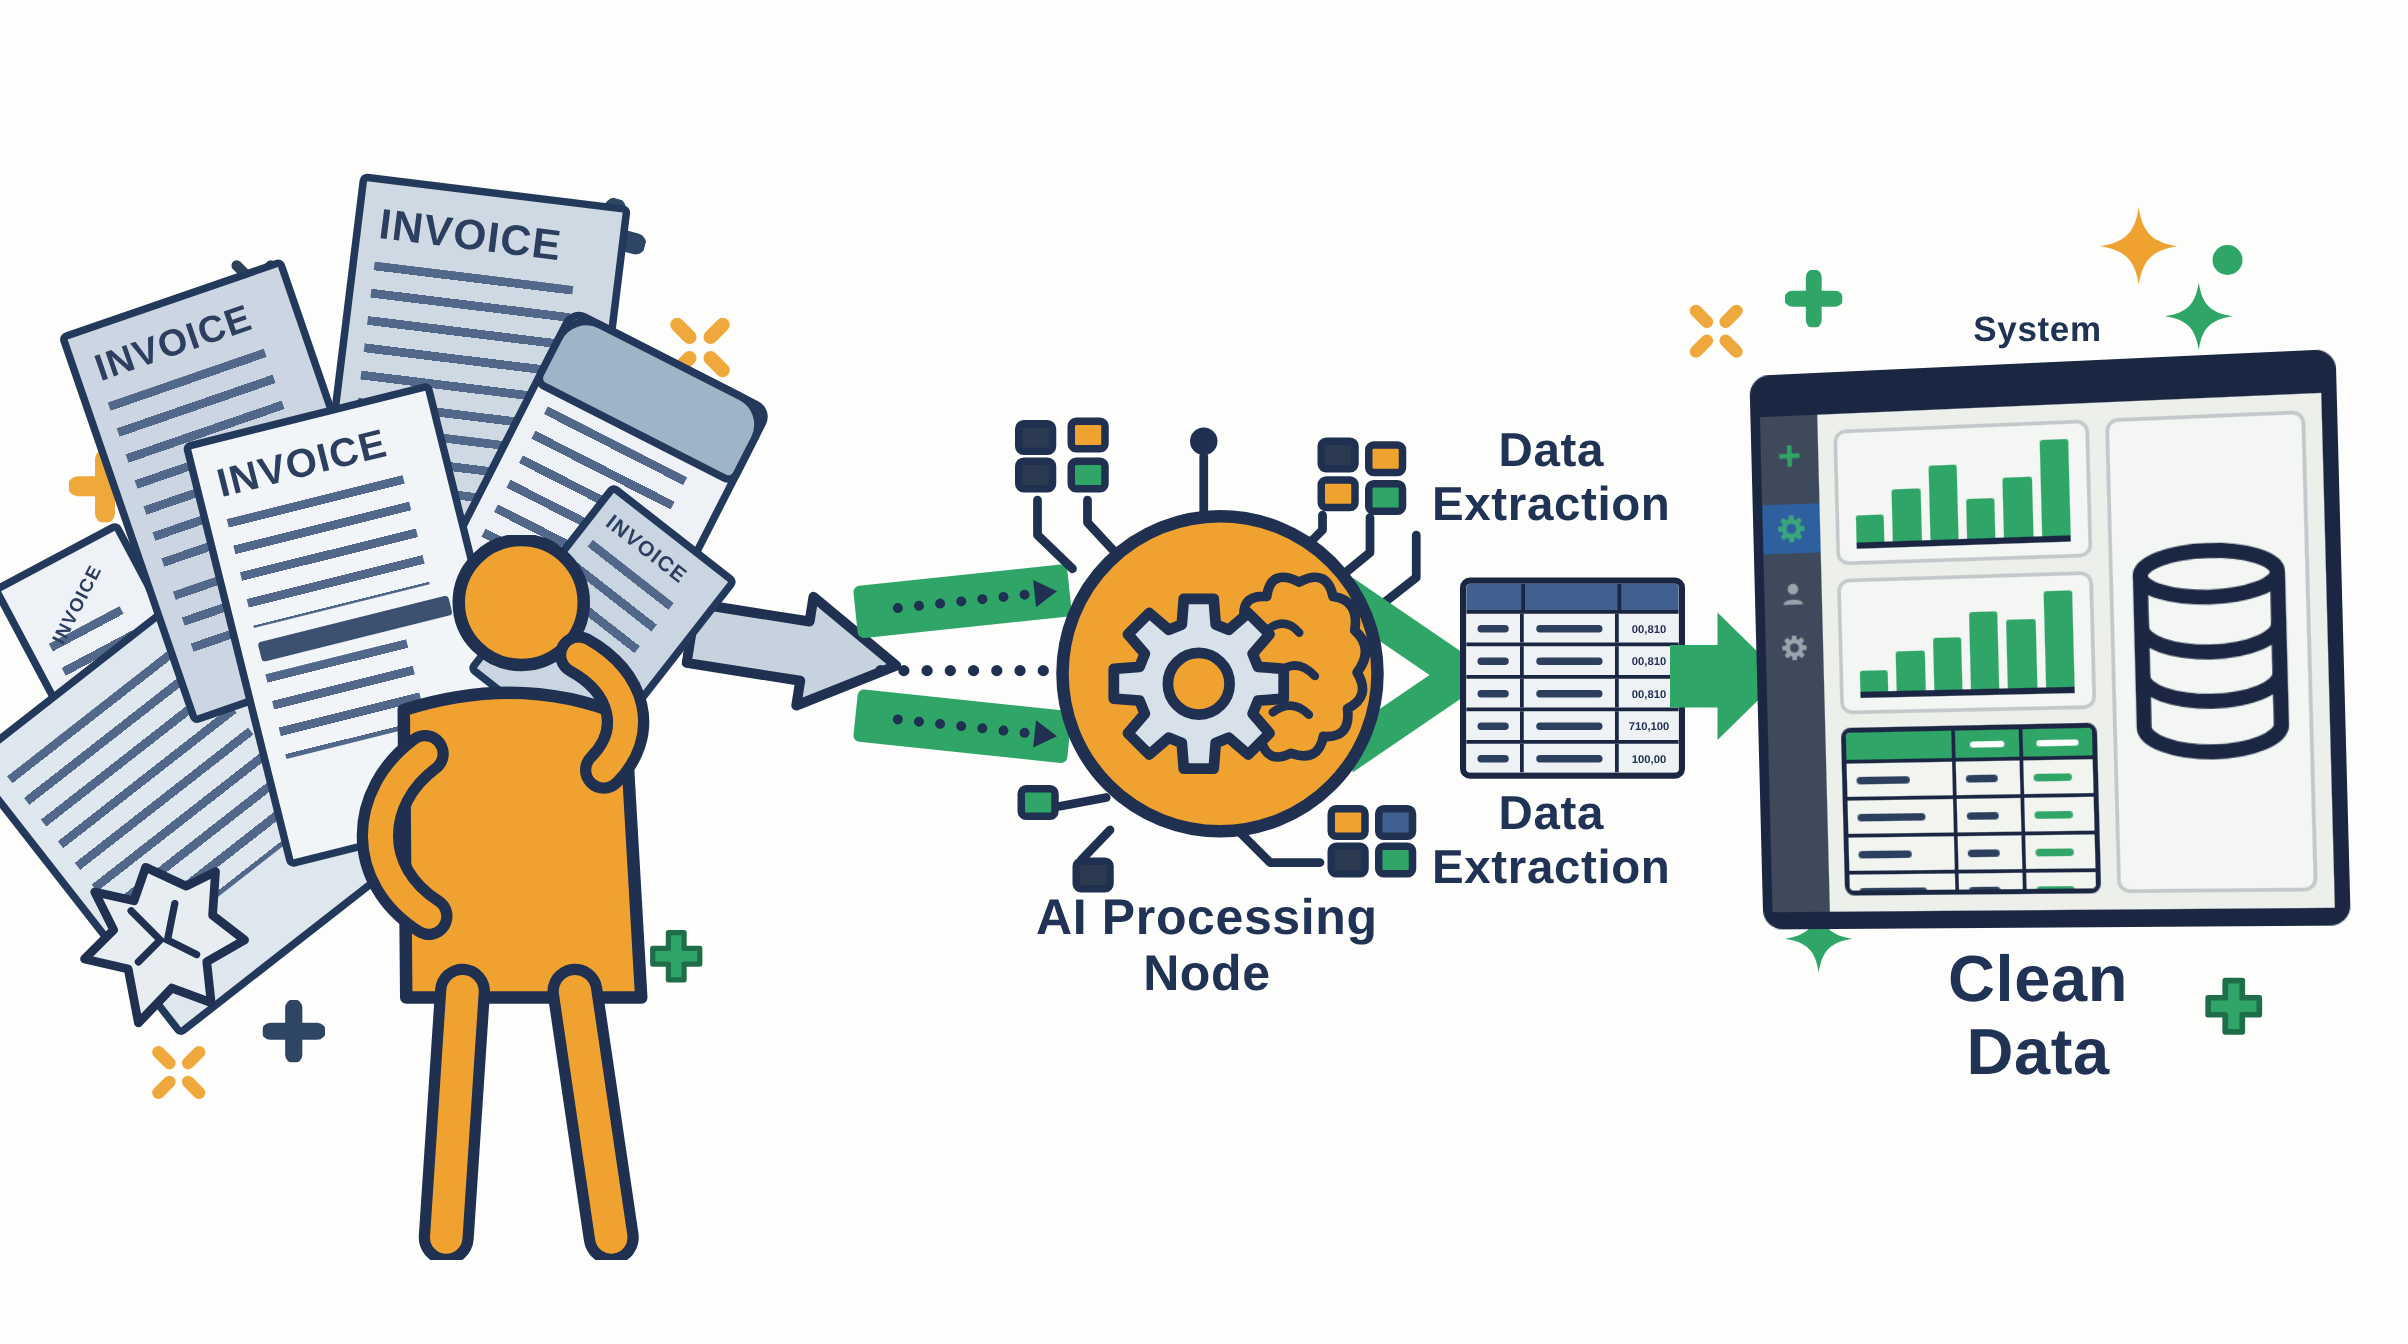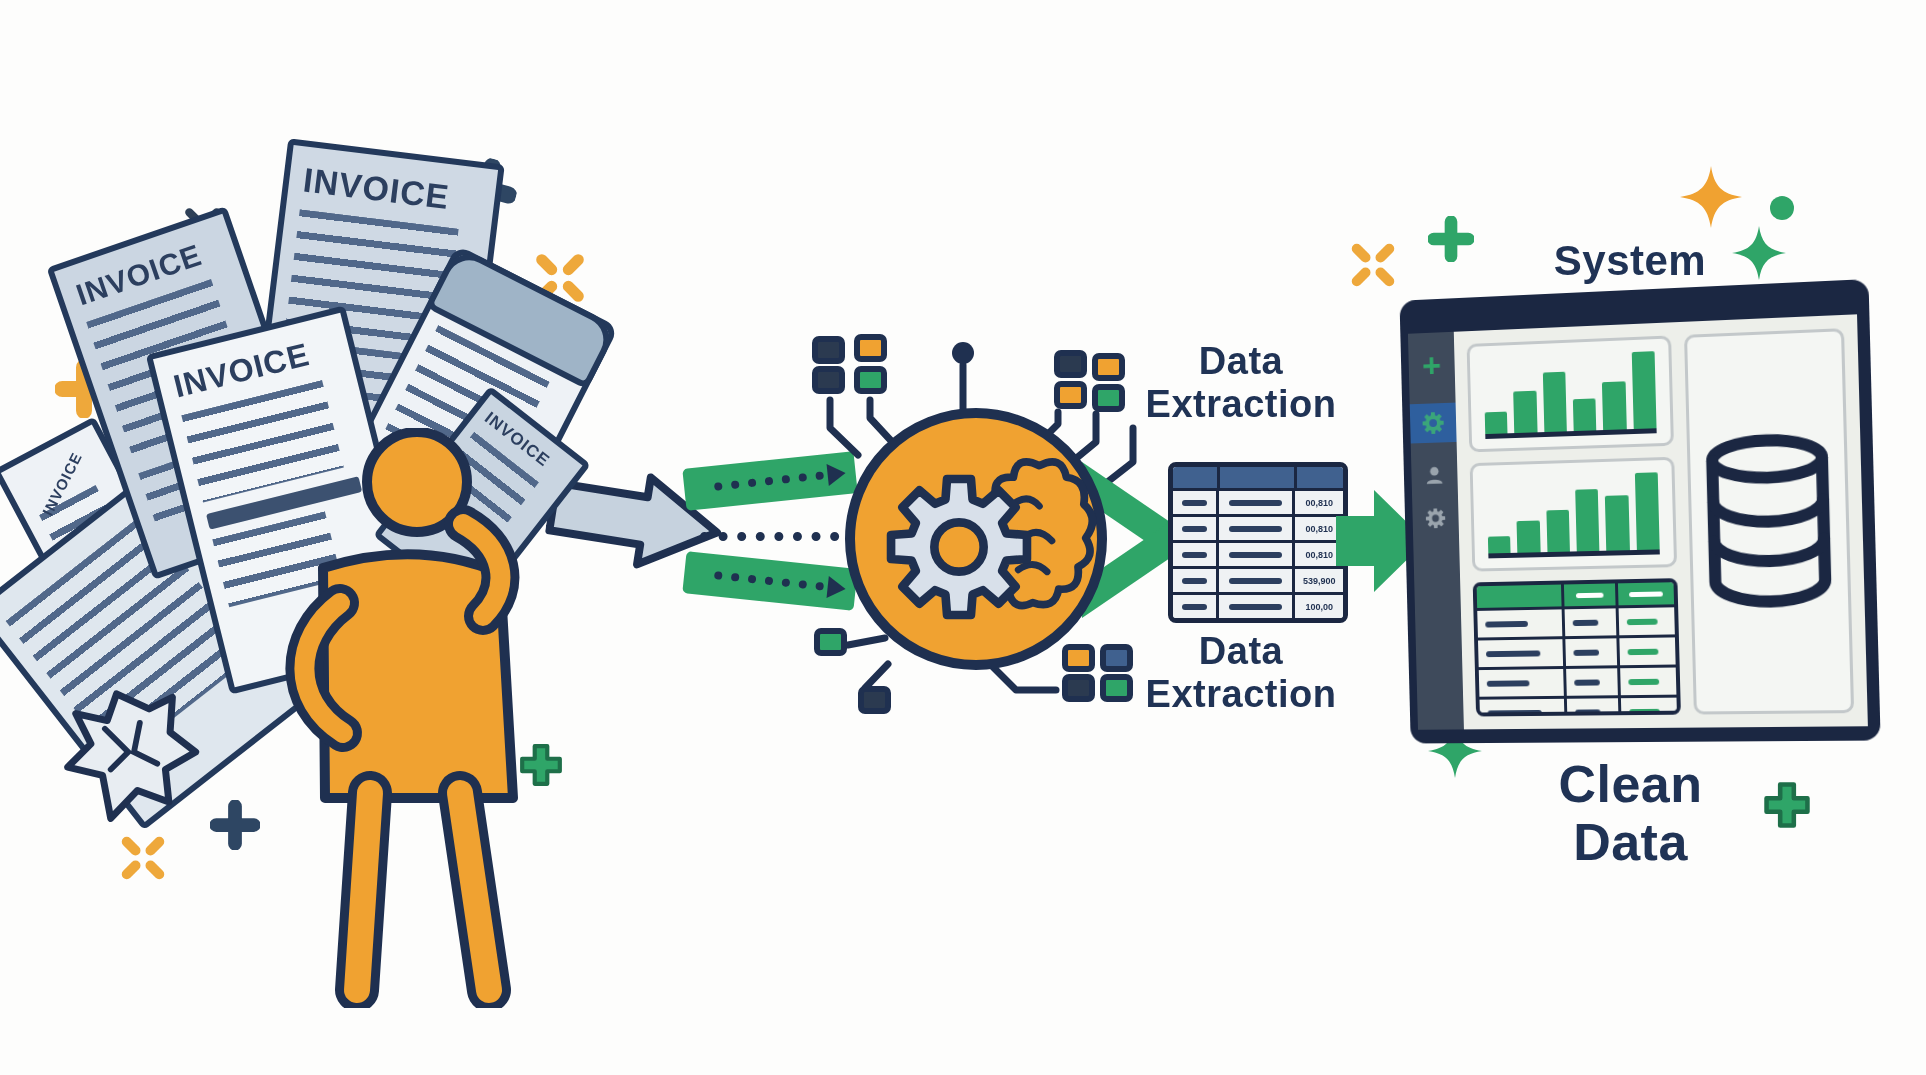--- a/index.html
+++ b/index.html
@@ -256,20 +256,21 @@
   <div class="ai-circle">
     <svg class="abs" style="left:115px;top:25px" width="135" height="190" viewBox="0 0 140 190">
       <path d="M20 95 Q8 70 28 58 Q20 30 45 32 Q48 8 72 20 Q95 8 100 32 Q122 35 118 60 Q135 75 120 95 Q132 115 112 125 Q115 150 92 148 Q88 170 65 162 Q45 172 40 150 Q18 145 22 120 Q10 108 20 95 Z" fill="#F0A231" stroke="#1F3050" stroke-width="8" stroke-linejoin="round"></path>
       <path d="M45 60 Q60 48 72 62 M55 95 Q70 82 85 98 M50 128 Q66 116 80 130" fill="none" stroke="#1F3050" stroke-width="7" stroke-linecap="round"></path>
     </svg>
     <svg class="abs" style="left:30px;top:55px" width="148" height="148" viewBox="0 0 120 120">
       <path d="M98.4 49 L115.1 50.3 L115.1 69.7 L98.4 71 L95 79.4 L105.9 92.1 L92.1 105.9 L79.4 95 L71 98.5 L69.7 115.1 L50.3 115.1 L49 98.5 L40.6 95 L27.9 105.9 L14.1 92.1 L25 79.4 L21.6 71 L4.9 69.7 L4.9 50.3 L21.6 49 L25 40.6 L14.1 27.9 L27.9 14.1 L40.6 25 L49 21.5 L50.3 4.9 L69.7 4.9 L71 21.5 L79.4 25 L92.1 14.1 L105.9 27.9 L95 40.6 Z" fill="#D8E0EA" stroke="#1F3050" stroke-width="7" stroke-linejoin="round"></path>
       <circle cx="60" cy="60" r="20" fill="#F0A231" stroke="#1F3050" stroke-width="7"></circle>
     </svg>
   </div>
+  <div class="biglabel" style="left:793px;top:712px;width:345px;font-size:40px">AI Processing Node</div>
 
   <div class="biglabel" style="left:1130px;top:340px;width:222px;font-size:38px">Data Extraction</div>
 
   <div class="xtable">
     <div class="xhead">
       <div class="c c1"></div>
         <div class="c c2"></div>
         <div class="c c3" style="border-right:none"></div>
     </div>
     <div>
@@ -307,21 +308,21 @@
           </div>
         </div>
         <div class="xrow">
           <div class="c c1">
             <div class="dashn" style="width:60%"></div>
           </div>
           <div class="c c2">
             <div class="dashn" style="width:72%"></div>
           </div>
           <div class="c c3">
-            <span class="xval">539,900</span>
+            <span class="xval">710,100</span>
           </div>
         </div>
         <div class="xrow">
           <div class="c c1">
             <div class="dashn" style="width:60%"></div>
           </div>
           <div class="c c2">
             <div class="dashn" style="width:72%"></div>
           </div>
           <div class="c c3">
@@ -330,21 +331,21 @@
         </div>
       </div>
   </div>
 
   <div class="biglabel" style="left:1130px;top:630px;width:222px;font-size:38px">Data Extraction</div>
 
   <svg class="abs" style="left:1336px;top:486px" width="92" height="110" viewBox="0 0 92 110">
     <polygon points="0,30 38,30 38,4 90,55 38,106 38,80 0,80" fill="#2FA568"></polygon>
   </svg>
 
-  <div class="biglabel" style="left:1520px;top:237px;width:220px;font-size:42px">System</div>
+  <div class="biglabel" style="left:1520px;top:248px;width:220px;font-size:28px">System</div>
 
   <div class="dash">
     <div class="dash-inner">
       <div class="side">
         <div style="color:#2FA568;font-size:34px;font-weight:bold;line-height:1">+</div>
         <div class="hl">
           <svg width="24" height="24" style="color:#3AA57A">
               <use href="#gearSym"></use>
             </svg>
         </div>

